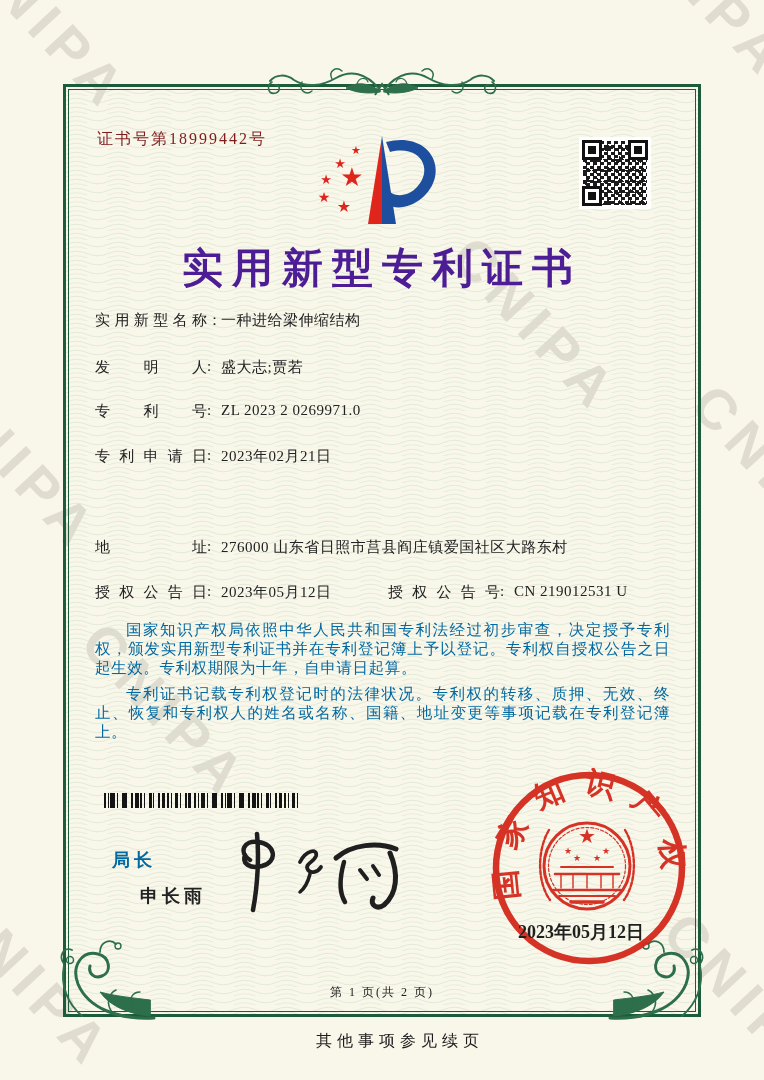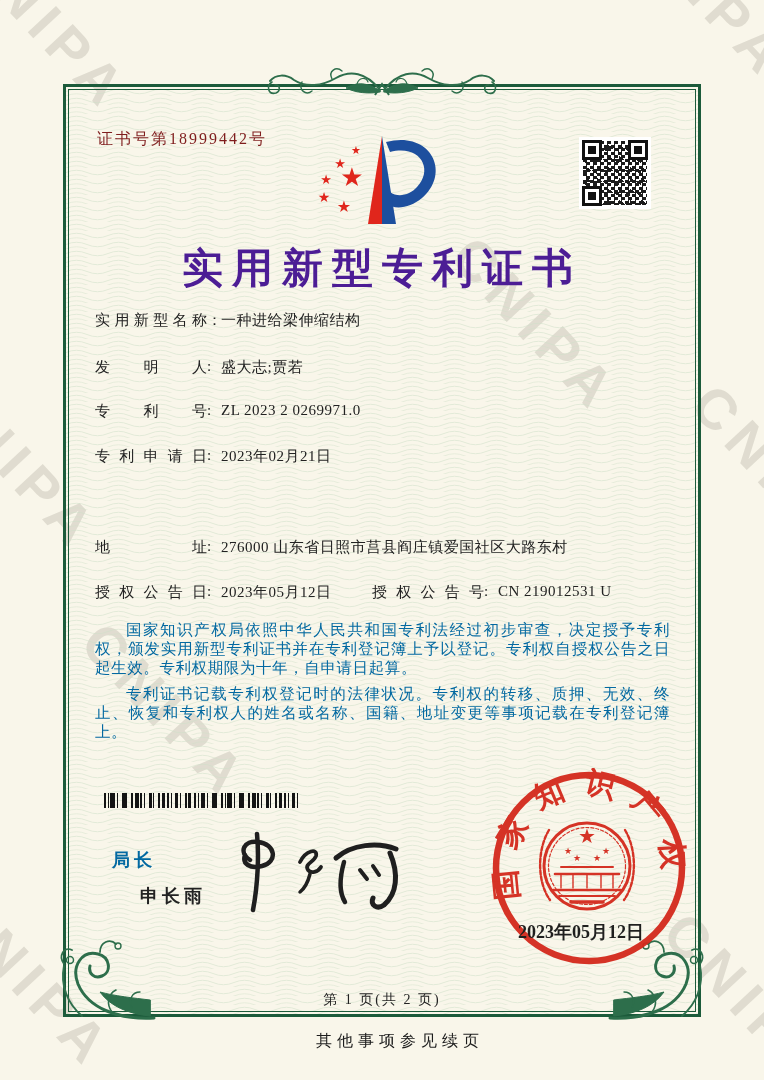--- a/index.html
+++ b/index.html
@@ -51,21 +51,21 @@
     position:absolute;left:0;right:0;top:241px;text-align:center;
     font-size:41px;font-weight:700;letter-spacing:9px;color:#4c1d95;
   }
   
   .frow{position:absolute;left:95px;width:575px;height:26px;font-size:15px;color:#222;}
   .r1{top:311px;} .r2{top:358px;} .r3{top:402px;} .r4{top:447px;}
   .r5{top:492px;} .r6{top:538px;} .r7{top:583px;}
   .flabel{display:inline-block;width:112px;text-align:justify;text-align-last:justify;vertical-align:top;}
   .fcolon{display:inline-block;width:14px;vertical-align:top;}
   .fvalue{letter-spacing:0.5px;}
-  .pair2{position:absolute;left:277px;top:0;}
+  .pair2{position:absolute;left:293px;top:0;}
   
   .body-text{
     position:absolute;left:95px;top:620px;width:575px;
     font-size:15.5px;line-height:19px;letter-spacing:0.6px;
     text-align:justify;color:#0369a1;
   }
   .body-text p{margin:0 0 7px 0;text-indent:2em;}
   
   .barcode{
     position:absolute;left:104px;top:793px;width:198px;height:15px;
@@ -76,21 +76,21 @@
   
   .sig-title{position:absolute;left:112px;top:848px;font-family:"Liberation Sans","DejaVu Sans",sans-serif;
              font-weight:600;font-size:18px;letter-spacing:4px;color:#0369a1;text-align:center;}
   .sig-name{position:absolute;left:112px;top:884px;font-family:"Liberation Sans","DejaVu Sans",sans-serif;
             font-weight:600;font-size:18px;letter-spacing:4px;color:#222;margin-left:28px;}
   .sig-hand{position:absolute;left:220px;top:822px;width:205px;height:95px;}
   
   .seal{position:absolute;left:489px;top:768px;width:200px;height:200px;opacity:0.95;}
   .seal text{font-family:"Liberation Serif","DejaVu Serif",serif;}
   
-  .page-no{position:absolute;left:0;right:0;top:984px;text-align:center;font-size:14px;letter-spacing:2px;color:#222;margin-top:7px;}
+  .page-no{position:absolute;left:0;right:0;top:984px;text-align:center;font-size:12px;letter-spacing:2px;color:#222;}
   .footer-note{position:absolute;left:0;right:0;top:1031px;text-align:center;font-size:16px;letter-spacing:5px;color:#1c1c1c;margin-left:36px;}
 </style>
 </head>
 <body>
 
 <div class="page">
 
   <span class="wm wm1">CNIPA</span>
   <span class="wm wm2">CNIPA</span>
   <span class="wm wm3">CNIPA</span>

